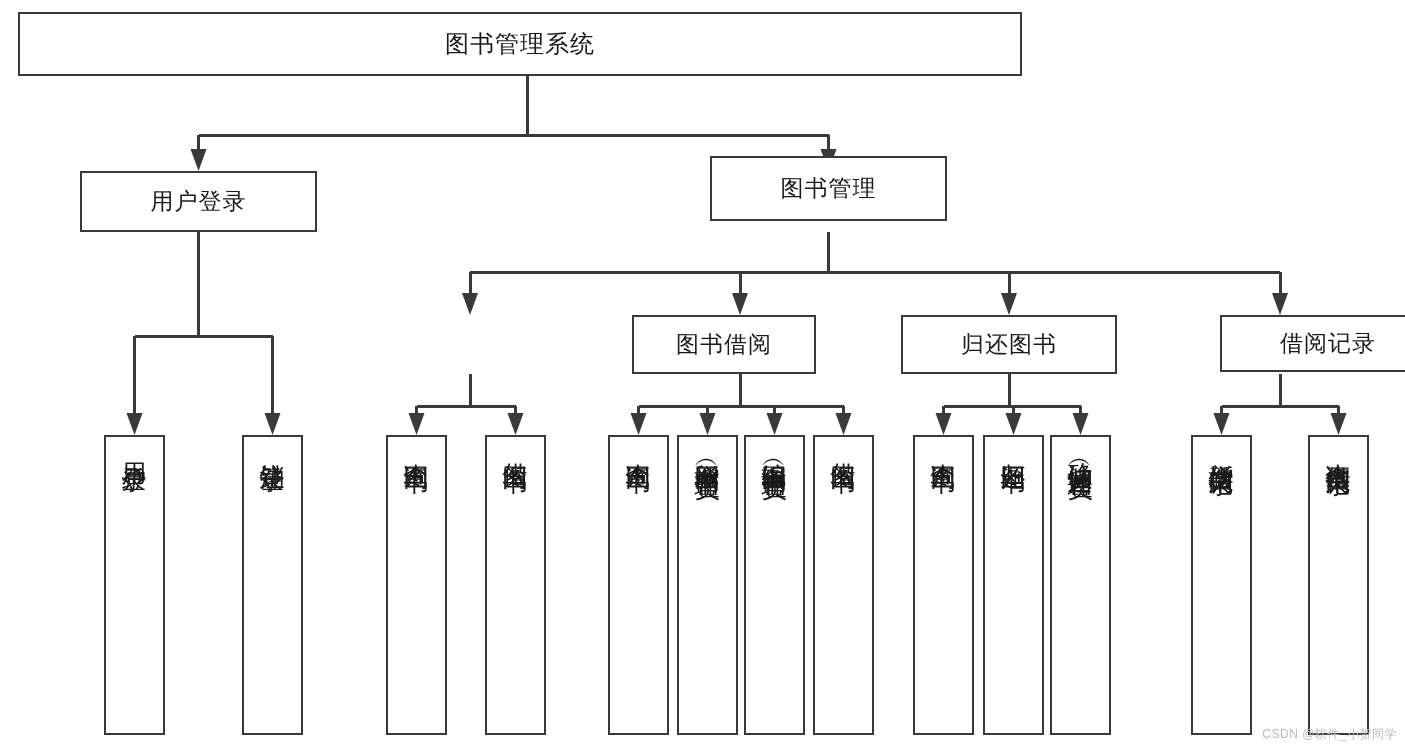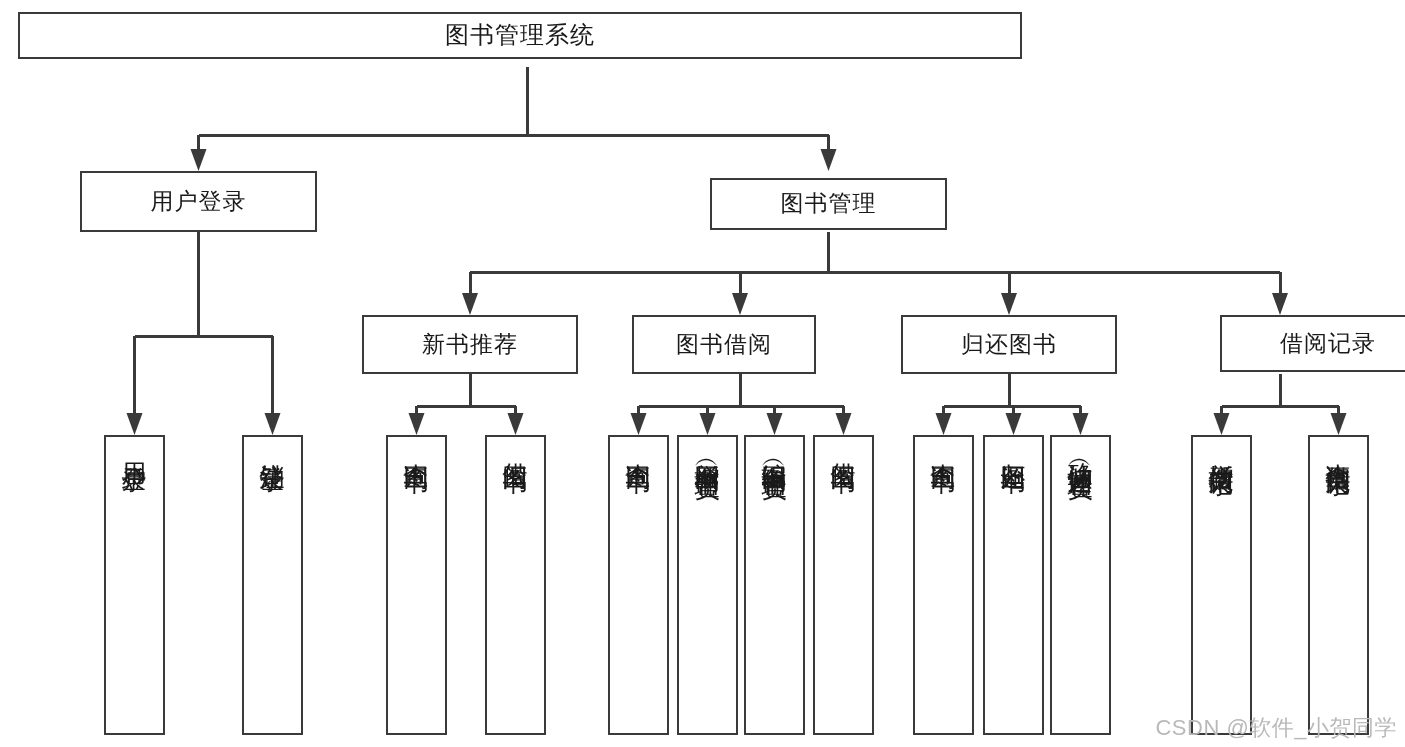--- a/index.html
+++ b/index.html
@@ -63,21 +63,21 @@
     font-size: 25px;
     line-height: 1.04;
     letter-spacing: 2px;
     white-space: nowrap;
     margin: 0 auto;
   }
   #watermark {
     position: absolute;
     right: 8px;
     bottom: 4px;
-    font-size: 22px;
+    font-size: 12px;
     color: #b9b9b9;
     letter-spacing: 0.5px;
     z-index: 5;
     white-space: nowrap;
   }
 </style>
 </head>
 <body>
 
 <div id="canvas">
@@ -130,34 +130,31 @@
       <line x1="1080.5" y1="406" x2="1080.5" y2="415" stroke="#3a3a3a" stroke-width="3" shape-rendering="crispEdges"></line>
       <polygon points="1072.5,413 1088.5,413 1080.5,435" fill="#3a3a3a"></polygon>
       <line x1="1280" y1="374" x2="1280" y2="406" stroke="#3a3a3a" stroke-width="3" shape-rendering="crispEdges"></line>
       <line x1="1221.5" y1="406" x2="1338.5" y2="406" stroke="#3a3a3a" stroke-width="3" shape-rendering="crispEdges"></line>
       <line x1="1221.5" y1="406" x2="1221.5" y2="415" stroke="#3a3a3a" stroke-width="3" shape-rendering="crispEdges"></line>
       <polygon points="1213.5,413 1229.5,413 1221.5,435" fill="#3a3a3a"></polygon>
       <line x1="1338.5" y1="406" x2="1338.5" y2="415" stroke="#3a3a3a" stroke-width="3" shape-rendering="crispEdges"></line>
       <polygon points="1330.5,413 1346.5,413 1338.5,435" fill="#3a3a3a"></polygon>
     </svg>
 
-  <div class="node root horiz" id="n-root" style="left: 18px; top: 12px; width: 1004px; height: 47px;">
+  <div class="node root horiz" id="n-root" style="left: 18px; top: 12px; width: 1004px; height: 64px;">
     <span class="node-label">图书管理系统</span>
   </div>
 
   <div class="node horiz" id="n-user-login" style="left: 80px; top: 171px; width: 237px; height: 61px;">
     <span class="node-label">用户登录</span>
   </div>
-  <div class="node horiz" id="n-book-manage" style="left: 710px; top: 178px; width: 237px; height: 52px;">
+  <div class="node horiz" id="n-book-manage" style="left: 710px; top: 156px; width: 237px; height: 65px;">
     <span class="node-label">图书管理</span>
   </div>
 
-  <div class="node horiz" id="n-new-book-rec" style="left: 362px; top: 315px; width: 216px; height: 59px;">
-    <span class="node-label">新书推荐</span>
-  </div>
   <div class="node horiz" id="n-book-borrow" style="left: 632px; top: 315px; width: 184px; height: 59px;">
     <span class="node-label">图书借阅</span>
   </div>
   <div class="node horiz" id="n-current-borrow" style="left: 901px; top: 315px; width: 216px; height: 59px;">
     <span class="node-label">归还图书</span>
   </div>
   <div class="node horiz" id="n-borrow-record" style="left: 1172px; top: 315px; width: 216px; height: 57px; margin-left: 48px;">
     <span class="node-label">借阅记录</span>
   </div>
 

